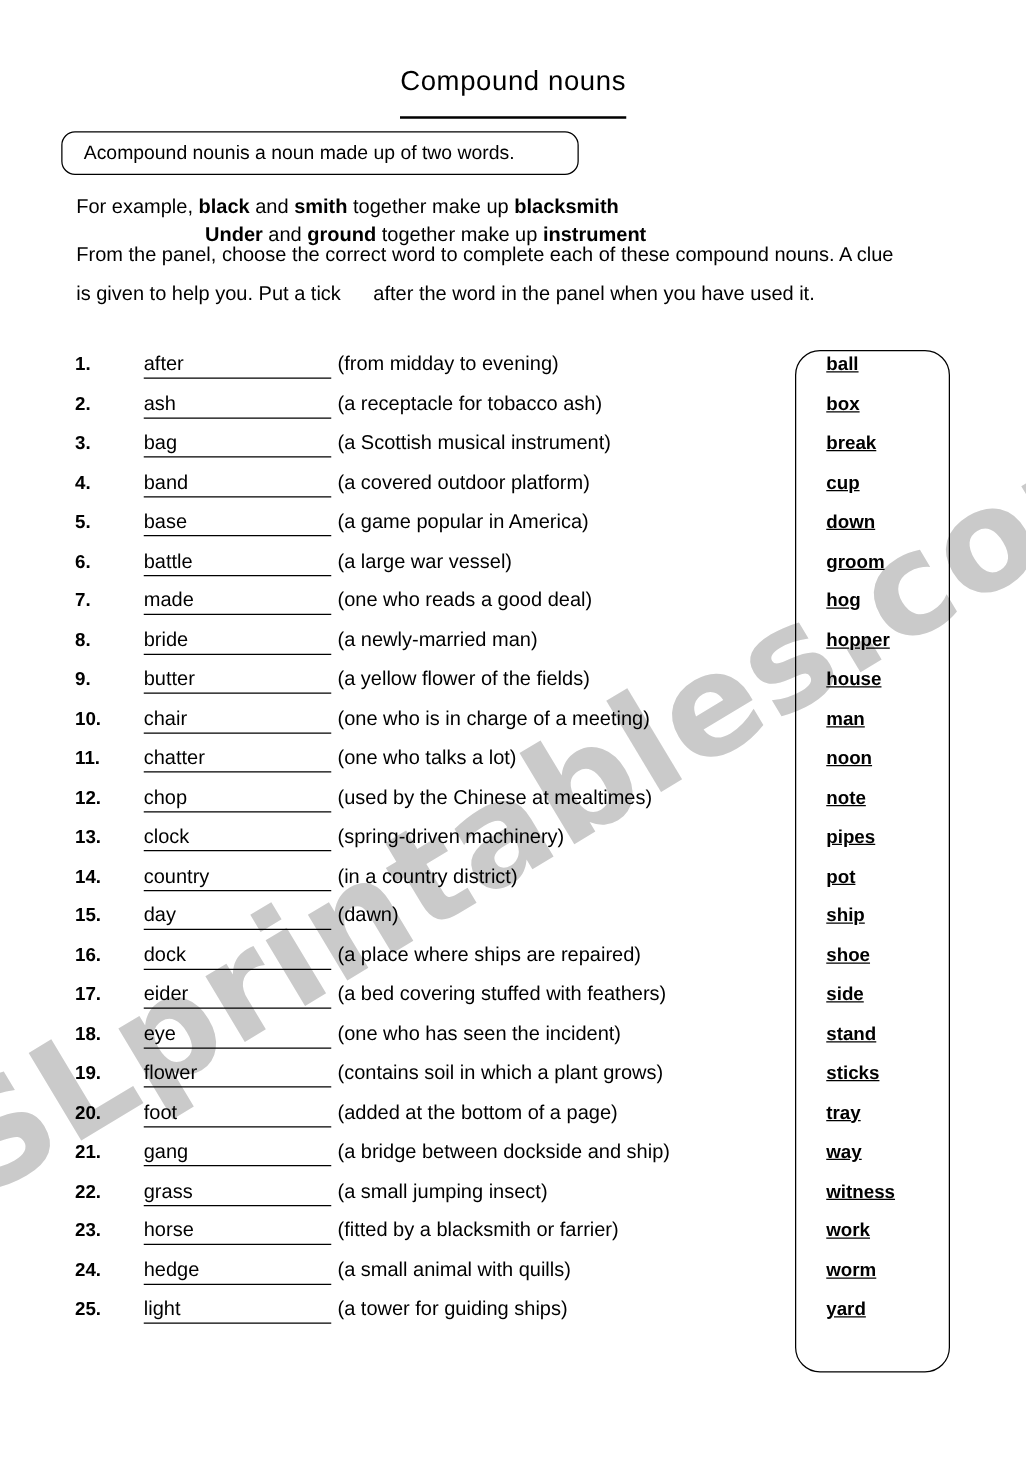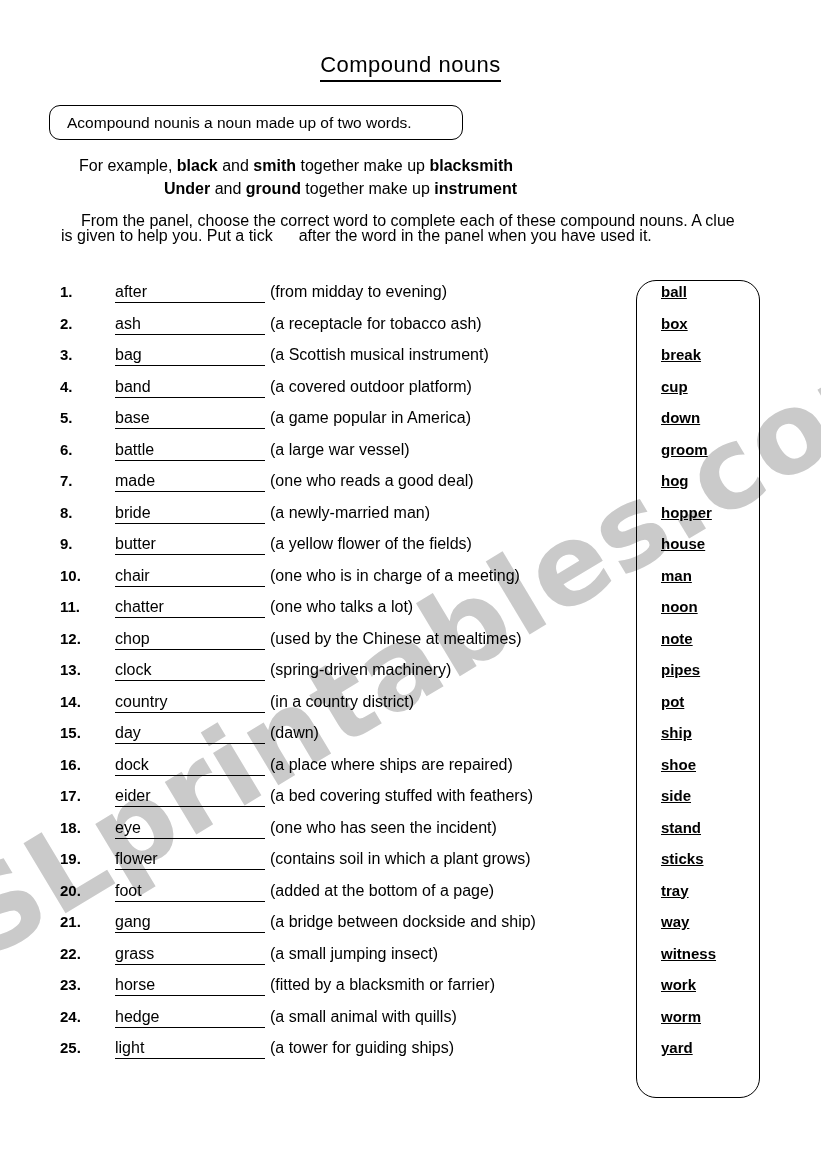--- a/index.html
+++ b/index.html
@@ -51,21 +51,21 @@
     left: 0;
     top: 52px;
     width: 821px;
     text-align: center;
     font-size: 22px;
     font-weight: 500;
     letter-spacing: 0.5px;
   }
   #title .t-inner {
     border-bottom: 2px solid #000;
-    padding-bottom: 3px;
+    padding-bottom: 16px;
   }
 
   
   #def-box {
     position: absolute;
     left: 49px;
     top: 105px;
     width: 414px;
     height: 35px;
     border: 1.6px solid #000;
@@ -77,32 +77,32 @@
     font-size: 15.5px;
   }
   #def-box b { font-weight: normal; }
 
   
   .example-line {
     position: absolute;
     font-size: 16px;
     white-space: nowrap;
   }
-  #ex-line-1 { left: 79px; top: 157px; }
+  #ex-line-1 { left: 61px; top: 157px; }
   #ex-line-2 { left: 164px; top: 180px; }
   .example-line b { font-weight: bold; }
 
   
   .instr-line {
     position: absolute;
     left: 61px;
     font-size: 16px;
     white-space: nowrap;
   }
-  #instr-line-1 { top: 212px; margin-left: 20px; }
+  #instr-line-1 { top: 196px; }
   #instr-line-2 { top: 227px; }
   .tick-gap { display: inline-block; width: 26px; }
 
   
   #list {
     position: absolute;
     left: 60px;
     top: 283px;
     width: 560px;
   }

